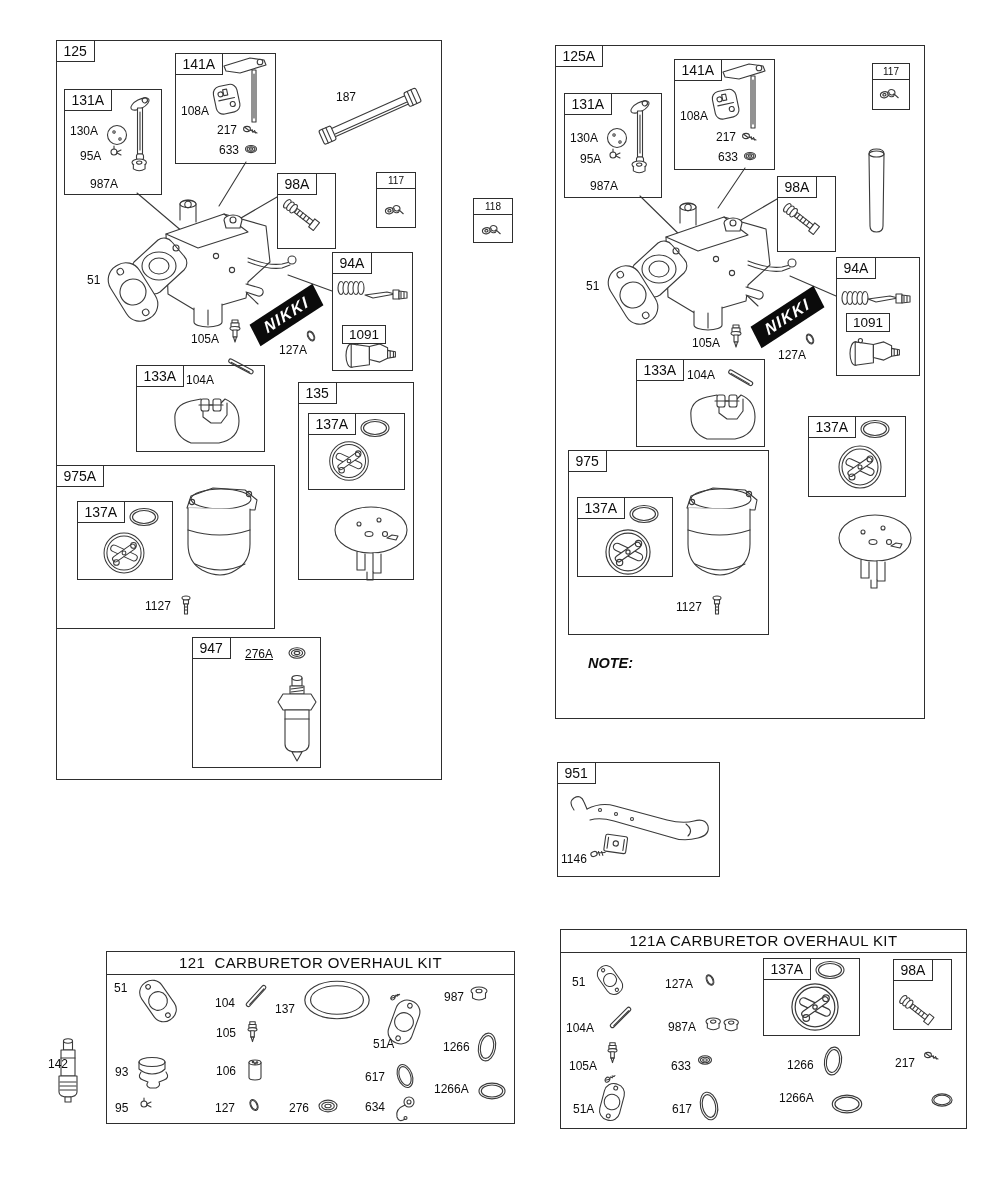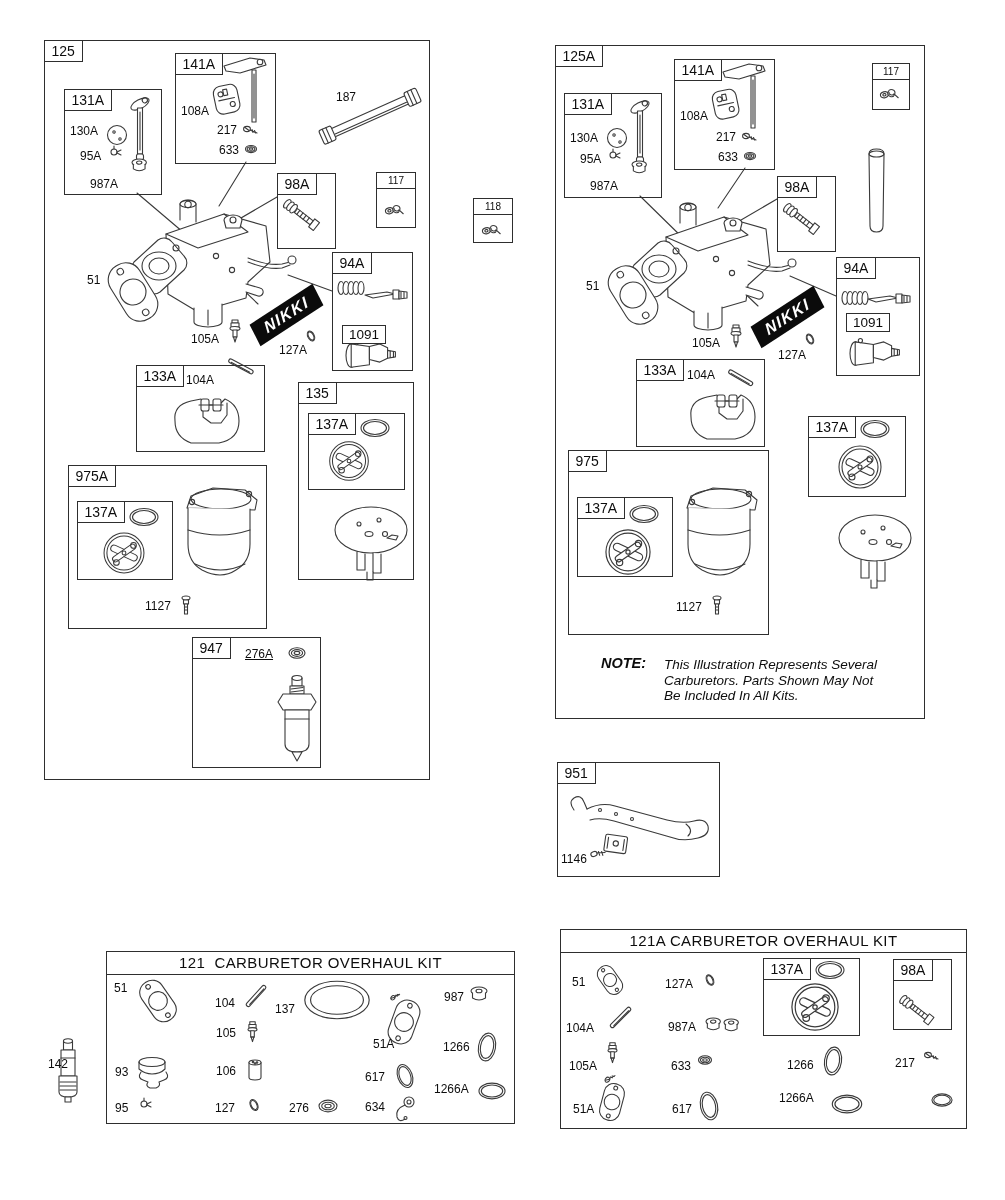--- a/index.html
+++ b/index.html
@@ -10,21 +10,21 @@
   .tag{position:absolute;top:-1.5px;left:-1.5px;background:#fff;border:1.5px solid #2e2e2e;
        font-size:14px;line-height:1.15;padding:2px 7px 2px 7px;white-space:nowrap;}
   .hb-h{border-bottom:1.5px solid #2e2e2e;text-align:center;font-size:10px;padding:2px 2px;}
   .lbl{position:absolute;font-size:12px;white-space:nowrap;}
   .kit-title{border-bottom:1.5px solid #2e2e2e;text-align:center;font-size:15px;
              padding:2px 0 3px 0;white-space:pre;letter-spacing:.4px;}
   .nikki{position:absolute;background:#0b0b0b;color:#fff;font-weight:bold;font-style:italic;
          font-size:16px;letter-spacing:1.5px;padding:3px 12px;transform:rotate(-33deg) skewX(-6deg);}
   .tag1091{position:absolute;background:#fff;border:1.5px solid #2e2e2e;font-size:13.5px;
            padding:1px 6px;white-space:nowrap;}
-  .note{position:absolute;font-style:italic;font-size:13.5px;line-height:15.5px;margin-left:13px;}
+  .note{position:absolute;font-style:italic;font-size:13.5px;line-height:15.5px;}
   .note b{font-size:14.5px;}
 </style>
 </head>
 <body>
 
 <div id="stage">
 
 <svg width="1005" height="1200" viewBox="0 0 1005 1200">
   <defs>
     <g id="sym-carb">
@@ -396,21 +396,21 @@
     <use href="#sym-oringV" transform="translate(833,1061) rotate(8)"></use>
     <use href="#sym-screw217" transform="translate(925,1052)"></use>
     <use href="#sym-gasket51" transform="translate(612,1102) rotate(15) scale(.6)" stroke-width="1.8"></use>
     <use href="#sym-screw217" transform="translate(604,1080) rotate(-50) scale(.8)" stroke-width="1.3"></use>
     <use href="#sym-oringV" transform="translate(709,1106) rotate(-12)"></use>
     <use href="#sym-oringH" transform="translate(847,1104) scale(1.05)"></use>
     <use href="#sym-oringH" transform="translate(942,1100) scale(.72)" stroke-width="1.5"></use>
   </g>
 </svg>
 
-<div class="box" style="left:44px;top:40px;width:384px;height:738px;">
+<div class="box" style="left:56px;top:40px;width:384px;height:738px;">
   <div class="tag">125</div>
 </div>
 <div class="box" style="left:64px;top:89px;width:96px;height:104px;">
   <div class="tag">131A</div>
 </div>
 <div class="box" style="left:175px;top:53px;width:99px;height:109px;">
   <div class="tag">141A</div>
 </div>
 <div class="box" style="left:277px;top:173px;width:57px;height:74px;">
   <div class="tag">98A</div>
@@ -427,21 +427,21 @@
 <div class="tag1091" style="left:342px;top:325px;">1091</div>
 <div class="box" style="left:136px;top:365px;width:127px;height:85px;">
   <div class="tag">133A</div>
 </div>
 <div class="box" style="left:298px;top:382px;width:114px;height:196px;text-align:center;">
   <div class="tag">135</div>
 </div>
 <div class="box" style="left:308px;top:413px;width:95px;height:75px;">
   <div class="tag">137A</div>
 </div>
-<div class="box" style="left:68px;top:465px;width:197px;height:162px;">
+<div class="box" style="left:56px;top:465px;width:197px;height:162px;padding-left:20px;">
   <div class="tag">975A</div>
 </div>
 <div class="box" style="left:77px;top:501px;width:94px;height:77px;">
   <div class="tag">137A</div>
 </div>
 <div class="box" style="left:192px;top:637px;width:127px;height:129px;">
   <div class="tag">947</div>
 </div>
 
 <span class="lbl" style="left:70px;top:124px;">130A</span>
@@ -502,25 +502,20 @@
 <span class="lbl" style="left:718px;top:150px;">633</span>
 <span class="lbl" style="left:586px;top:279px;">51</span>
 <span class="lbl" style="left:692px;top:336px;">105A</span>
 <span class="lbl" style="left:778px;top:348px;">127A</span>
 <span class="lbl" style="left:687px;top:368px;">104A</span>
 <span class="lbl" style="left:676px;top:600px;">1127</span>
 <span class="lbl" style="left:561px;top:852px;">1146</span>
 <div class="nikki" style="left:750px;top:305px;">NIKKI</div>
 
 <div class="note" style="left:588px;top:656px;"><b>NOTE:</b></div>
-<div class="note" style="left:651px;top:657px;">
-  <div>This Illustration Represents Several</div>
-  <div>Carburetors. Parts Shown May Not</div>
-  <div>Be Included In All Kits.</div>
-</div>
 
 <div class="box" style="left:106px;top:951px;width:407px;height:171px;">
   <div class="kit-title">121  CARBURETOR OVERHAUL KIT</div>
 </div>
 <span class="lbl" style="left:114px;top:981px;">51</span>
 <span class="lbl" style="left:215px;top:996px;">104</span>
 <span class="lbl" style="left:275px;top:1002px;">137</span>
 <span class="lbl" style="left:444px;top:990px;">987</span>
 <span class="lbl" style="left:216px;top:1026px;">105</span>
 <span class="lbl" style="left:373px;top:1037px;">51A</span>

